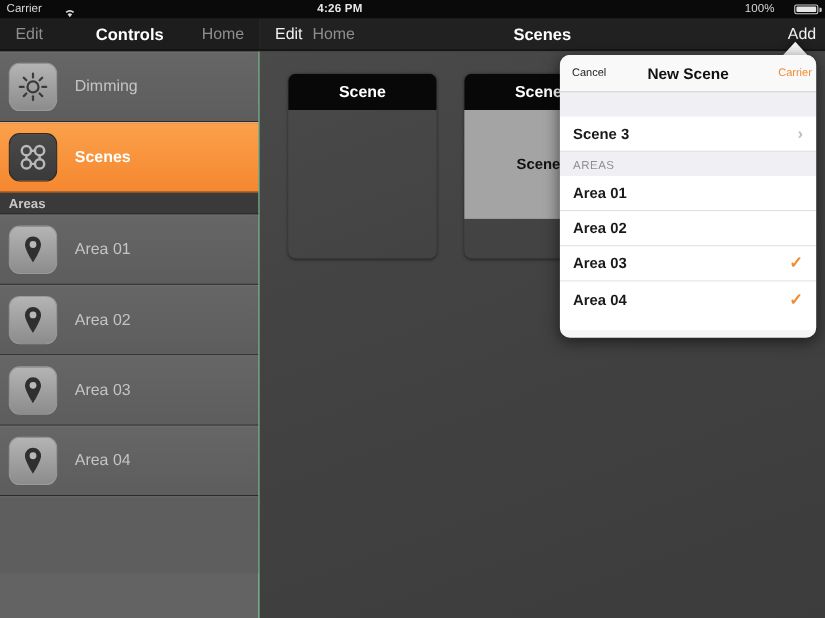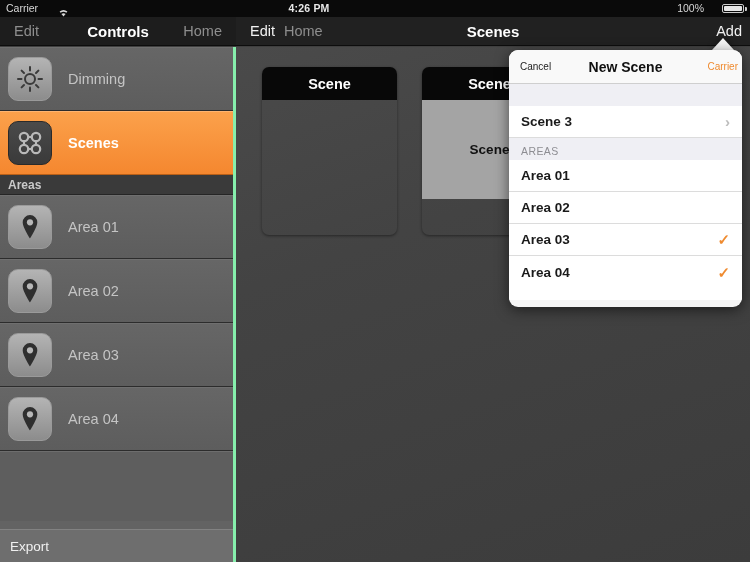--- a/index.html
+++ b/index.html
@@ -40,21 +40,21 @@
   .nav-btn.active { color: #f2f2f2; }
   .nav-title {
     position: absolute; top: 0; left: 0; width: 100%; line-height: 29px;
     text-align: center; font-size: 15px; font-weight: bold; color: #ffffff;
   }
 
   
   .sidebar {
     position: absolute; top: 47px; left: 0; width: 236px; bottom: 0;
     background: #636363;
-    border-right: 3px solid #86efac;
+    border-right: 1px solid #86efac;
     overflow: hidden;
   }
   .side-row {
     position: relative; height: 64px;
     display: flex; align-items: center;
     border-bottom: 1px solid #2c2c2c;
     border-top: 1px solid #6f6f6f;
     background: linear-gradient(180deg, #666666 0%, #5d5d5d 100%);
   }
   .side-row.selected {
@@ -287,21 +287,20 @@
         <svg width="26" height="30" viewBox="0 0 26 30">
           <path d="M13 3 a7.3 7.3 0 0 0 -7.3 7.3 c0 5.1 7.3 16.2 7.3 16.2 s7.3 -11.1 7.3 -16.2 A7.3 7.3 0 0 0 13 3 z" fill="#2f2f2f"></path>
           <circle cx="13" cy="10.3" r="3.1" fill="#b8b8b8"></circle>
         </svg>
       </div>
       <div class="side-label">Area 04</div>
     </div>
 
     <div class="side-filler"></div>
 
-    <div class="side-export">Export</div>
   </div>
 
   <div class="content">
 
     <div class="scene-card" style="left:26px">
       <div class="scene-head">Scene</div>
     </div>
 
     <div class="scene-card" style="left:186px">
       <div class="scene-head">Scene</div>

